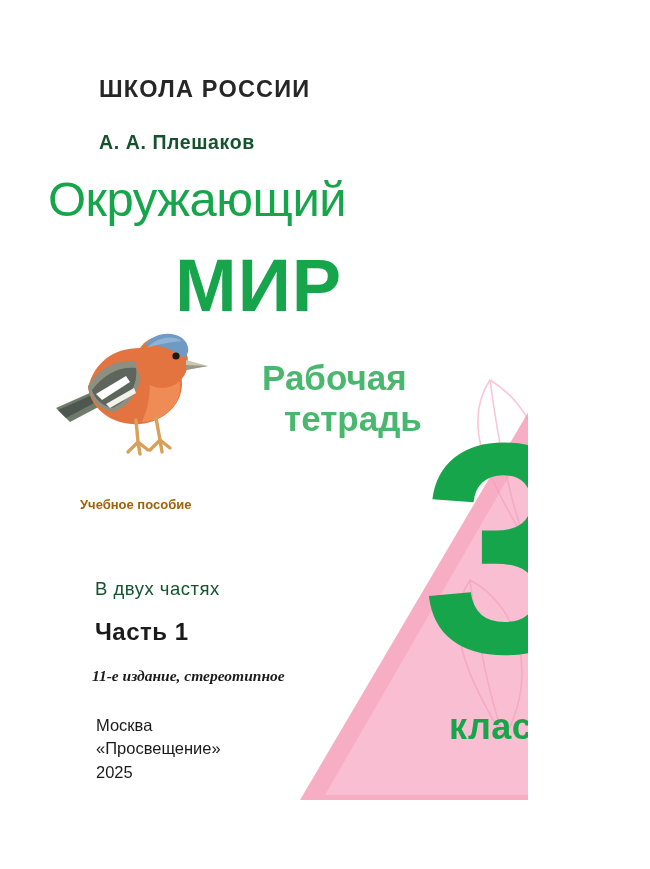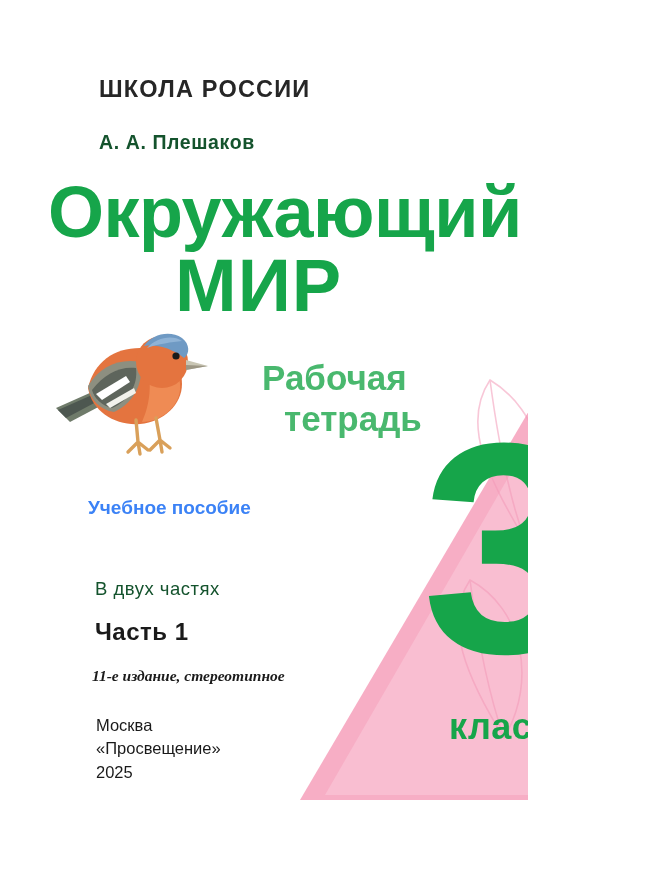--- a/index.html
+++ b/index.html
@@ -61,22 +61,22 @@
     font-size: 19.5px;
     font-weight: bold;
     letter-spacing: 0.6px;
     color: #14532d;
     z-index: 6;
   }
   .title-1 {
     position: absolute;
     left: 48px;
     top: 171px;
-    font-size: 72px;
-    font-weight: bold;
+    font-size: 49px;
+    font-weight: normal;
     color: #16a54a;
     letter-spacing: -0.5px;
     z-index: 6;
     white-space: nowrap;
   }
   .title-2 {
     position: absolute;
     left: 175px;
     top: 243px;
     font-size: 74px;
@@ -93,25 +93,25 @@
     width: 300px;
     font-size: 35px;
     font-weight: bold;
     color: #49b86e;
     line-height: 1.18;
     z-index: 6;
   }
   .subtitle .l2 { display: block; padding-left: 22px; }
   .manual {
     position: absolute;
-    left: 88px;
+    left: 80px;
     top: 497px;
-    font-size: 19px;
-    font-weight: bold;
-    color: #3b82f6;
+    font-size: 13px;
+    font-weight: bold;
+    color: #a16207;
     z-index: 6;
   }
   .parts {
     position: absolute;
     left: 95px;
     top: 578px;
     font-size: 18.5px;
     color: #14532d;
     letter-spacing: 0.5px;
     z-index: 6;

